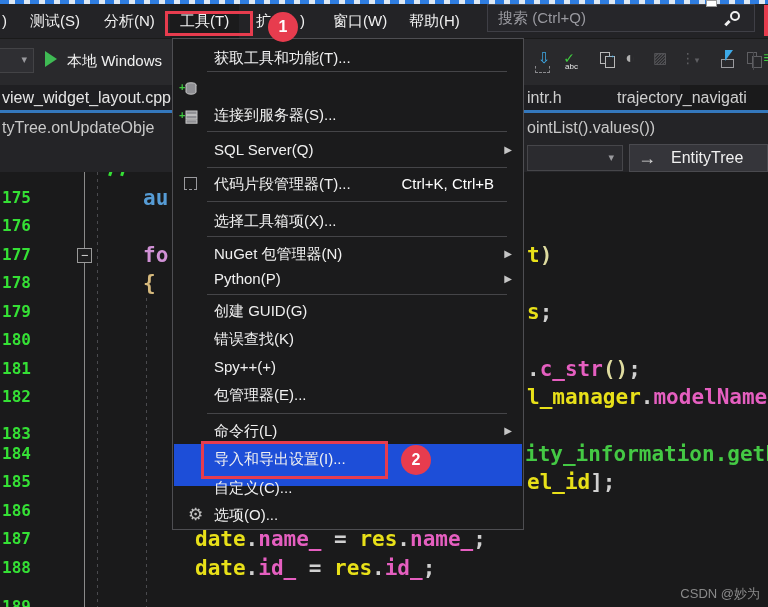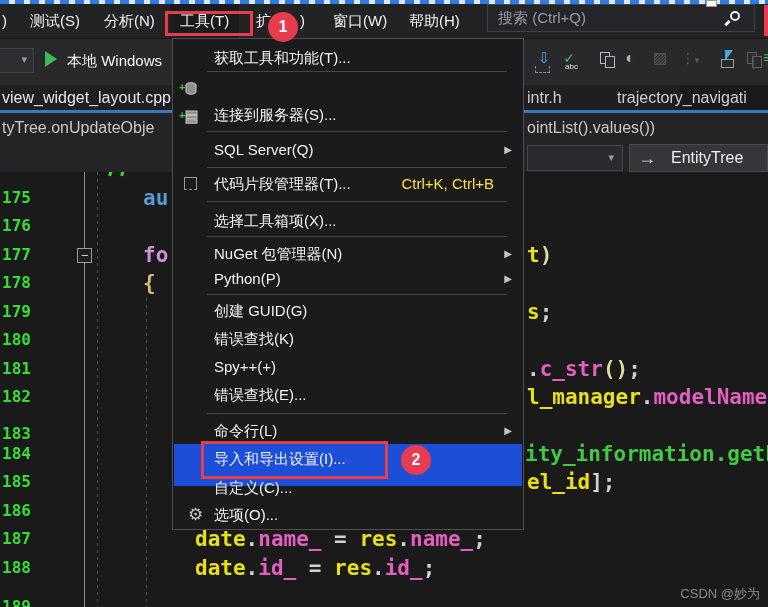--- a/index.html
+++ b/index.html
@@ -64,21 +64,21 @@
     font-size:12px; line-height:13px; text-align:center; font-family:"DejaVu Sans Mono", monospace; }
   .iguide { position:absolute; width:1px; background:repeating-linear-gradient(180deg,#4a4a4e 0 3px,transparent 3px 7px); }
   .code-line { position:absolute; height:28px; line-height:28px; font-family:"DejaVu Sans Mono", monospace; font-weight:700; font-size:21px; white-space:pre; }
   .c-kw { color:#569cd6; } .c-kwp { color:#d191d6; } .c-y { color:#e8e019; } .c-fn { color:#e55fc0; }
   .c-or { color:#ce9178; } .c-gr { color:#44c944; } .c-pu { color:#d0d0d0; } .c-br { color:#d7ba7d; } .c-pa { color:#dfdca0; }
   .rem { position:absolute; top:-2px; width:3px; height:6px; background:#35e035; transform:rotate(18deg); }
   
   .menu { position:absolute; left:172px; top:38px; width:352px; height:492px; background:#1b1b1c; border:1px solid #4e4e52; z-index:50; }
   .mi { position:absolute; left:1px; width:348px; height:26px; line-height:26px; }
   .mi-label { position:absolute; left:40px; color:#f0f0f0; font-size:15px; white-space:nowrap; }
-  .mi-shortcut { position:absolute; right:28px; color:#fde047; font-size:15px; }
+  .mi-shortcut { position:absolute; right:28px; color:#ffffff; font-size:15px; }
   .mi-arrow { position:absolute; right:10px; color:#c5c5c5; font-size:10px; }
   .mi.hl { background:#1d4ed8; height:42px; line-height:30px; }
   .msep { position:absolute; left:34px; width:300px; height:1px; background:#454548; }
   .mi-ico { position:absolute; left:8px; top:5px; width:18px; height:16px; }
   .green-plus { position:absolute; left:-3px; top:-5px; color:#3fc93f; font-size:11px; font-weight:bold; }
   .gear-glyph { position:absolute; left:6px; top:0; color:#c0c0c0; font-size:17px; line-height:26px; }
   .snippet-sq { position:absolute; left:2px; top:1px; width:13px; height:13px; border:1.5px solid #9a9a9e; border-bottom-style:dashed; }
   
   .red-box { position:absolute; border:3px solid #e73c4e; z-index:60; }
   .badge { position:absolute; width:30px; height:30px; border-radius:50%; background:#e73c4e; color:#ffffff;
@@ -261,21 +261,21 @@
     <div class="mi" style="top:259px">
         <span class="mi-label">创建 GUID(G)</span>
       </div>
     <div class="mi" style="top:287px">
         <span class="mi-label">错误查找(K)</span>
       </div>
     <div class="mi" style="top:315px">
         <span class="mi-label">Spy++(+)</span>
       </div>
     <div class="mi" style="top:343px">
-        <span class="mi-label">错误查找(E)...</span>
+        <span class="mi-label">包管理器(E)...</span>
       </div>
     <div class="msep" style="top:374px"></div>
     <div class="mi" style="top:379px">
         <span class="mi-label">命令行(L)</span>
         <span class="mi-arrow">▶</span>
       </div>
     <div class="mi hl" style="top:405px">
         <span class="mi-label">导入和导出设置(I)...</span>
       </div>
     <div class="mi" style="top:436px">

